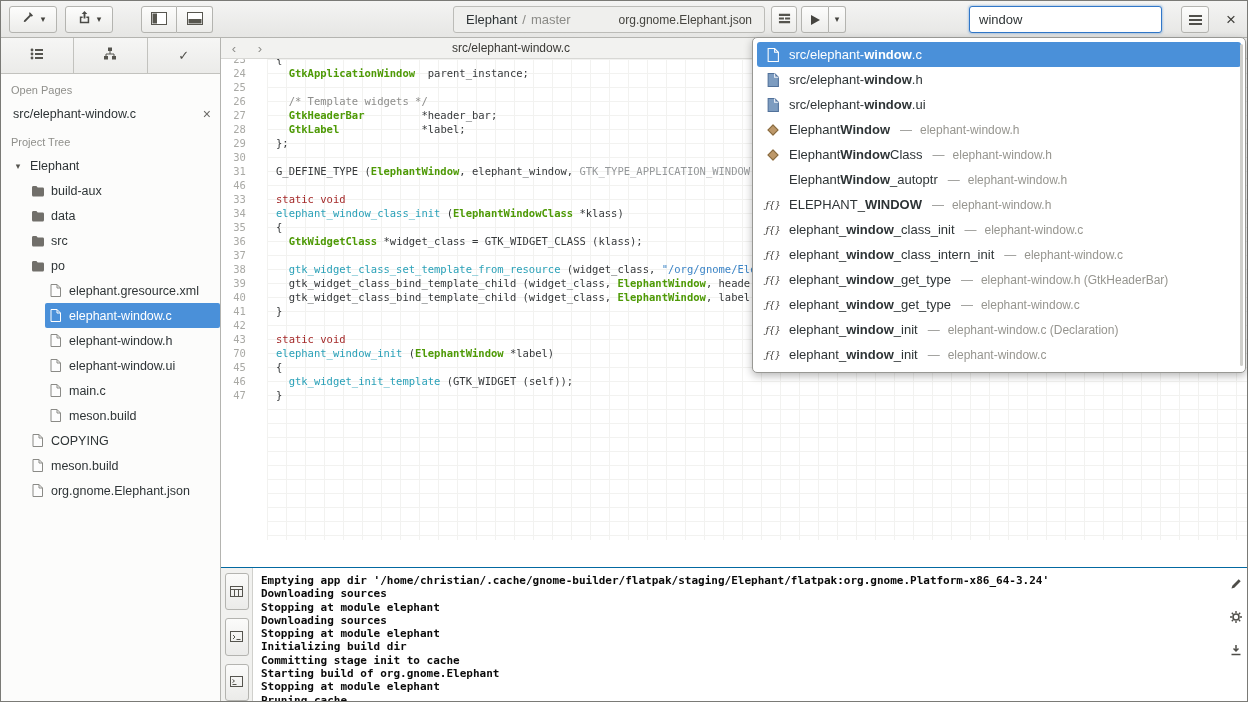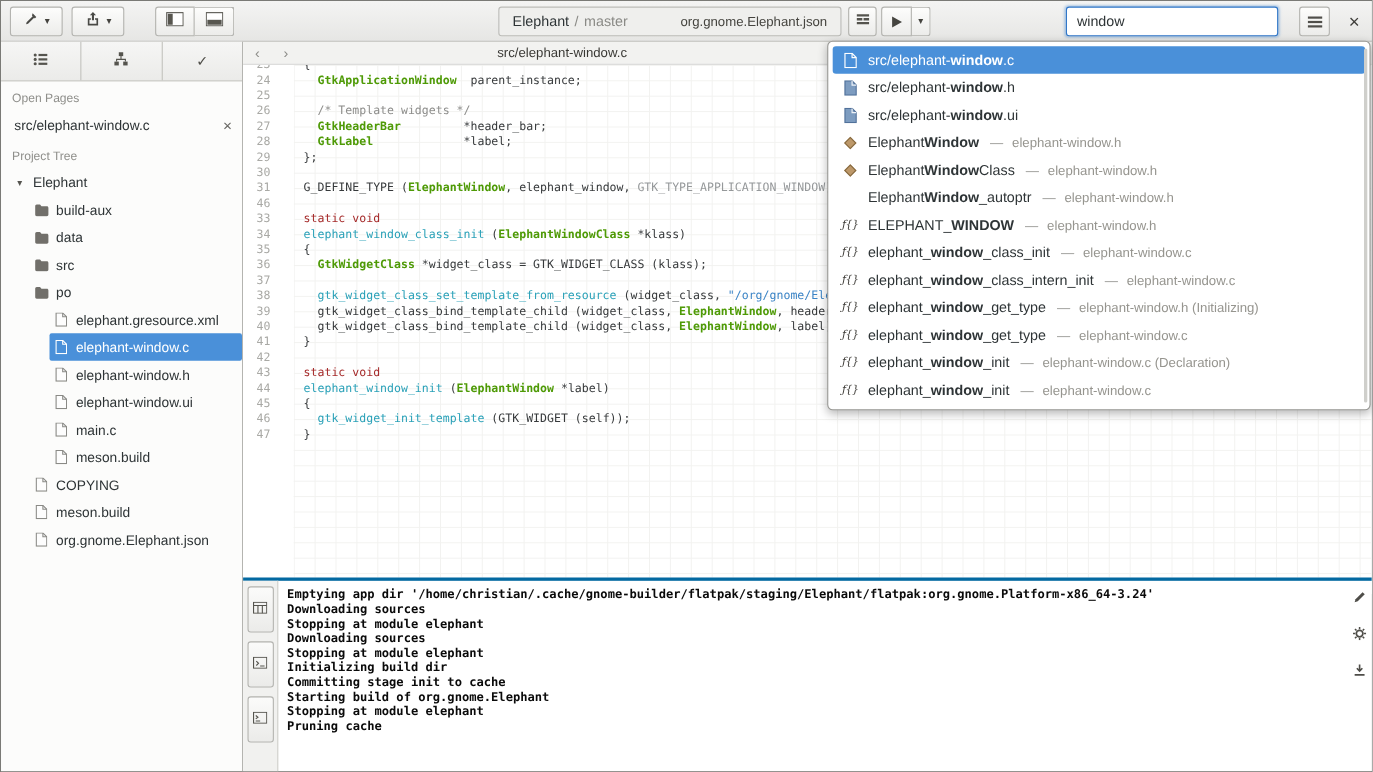--- a/index.html
+++ b/index.html
@@ -62,21 +62,21 @@
   .ct{white-space:pre;padding-left:9px}
   .tok-p{color:#36393b}
   .tok-ty{color:#4e9a06;font-weight:bold}
   .tok-kw{color:#a52a2a;font-weight:normal}
   .tok-fn{color:#2aa1b8}
   .tok-str{color:#3b84c6}
   .tok-cm{color:#8d8d8b}
   .tok-gr{color:#95989a}
 
   
-  .bottom-panel{position:absolute;left:0;right:0;bottom:0;height:176px;border-top:3px solid #0369a1;background:#fff}
+  .bottom-panel{position:absolute;left:0;right:0;bottom:0;height:134px;border-top:1px solid #0369a1;background:#fff}
   .panel-tabs{position:absolute;left:0;top:0;bottom:0;width:32px;background:#f1f1ef;border-right:1px solid #d0d0cc;
     display:flex;flex-direction:column;align-items:center;padding-top:5px;gap:8px}
   .ptab{width:24px;height:42px;border:1px solid #b4b4b0;border-radius:3px;background:linear-gradient(#fbfbfa,#ebebe9);
     display:flex;align-items:center;justify-content:center}
   .log{position:absolute;left:33px;top:2px;right:28px;bottom:0;padding:4px 0 0 7px;
     font-family:"DejaVu Sans Mono",monospace;font-size:11px;font-weight:bold;line-height:13.3px;color:#0a0a0a;
     white-space:pre;overflow:hidden}
   .panel-actions{position:absolute;right:5px;top:8px;display:flex;flex-direction:column;gap:15px;align-items:center}
 
   
@@ -444,21 +444,21 @@
           </div>
           <div class="code-line">
             <span class="ln">42</span>
             <span class="ct"></span>
           </div>
           <div class="code-line">
             <span class="ln">43</span>
             <span class="ct"><span class="tok-kw">static void</span></span>
           </div>
           <div class="code-line">
-            <span class="ln">44</span>
+            <span class="ln">70</span>
             <span class="ct"><span class="tok-fn">elephant_window_init </span><span class="tok-p">(</span><span class="tok-ty">ElephantWindow</span><span class="tok-p"> *label)</span></span>
           </div>
           <div class="code-line">
             <span class="ln">45</span>
             <span class="ct"><span class="tok-p">{</span></span>
           </div>
           <div class="code-line">
             <span class="ln">46</span>
             <span class="ct"><span class="tok-p">  </span><span class="tok-fn">gtk_widget_init_template </span><span class="tok-p">(GTK_WIDGET (self));</span></span>
           </div>
@@ -599,21 +599,21 @@
           <span class="result-name">elephant_<b>window</b>_class_intern_init</span>
           <span class="result-dash">—</span>
           <span class="result-detail">elephant-window.c</span>
         </div>
         <div class="result-row">
           <span class="result-icon">
             <span class="func-glyph">ƒ{}</span>
           </span>
           <span class="result-name">elephant_<b>window</b>_get_type</span>
           <span class="result-dash">—</span>
-          <span class="result-detail">elephant-window.h (Initializing)</span>
+          <span class="result-detail">elephant-window.h (GtkHeaderBar)</span>
         </div>
         <div class="result-row">
           <span class="result-icon">
             <span class="func-glyph">ƒ{}</span>
           </span>
           <span class="result-name">elephant_<b>window</b>_get_type</span>
           <span class="result-dash">—</span>
           <span class="result-detail">elephant-window.c</span>
         </div>
         <div class="result-row">

